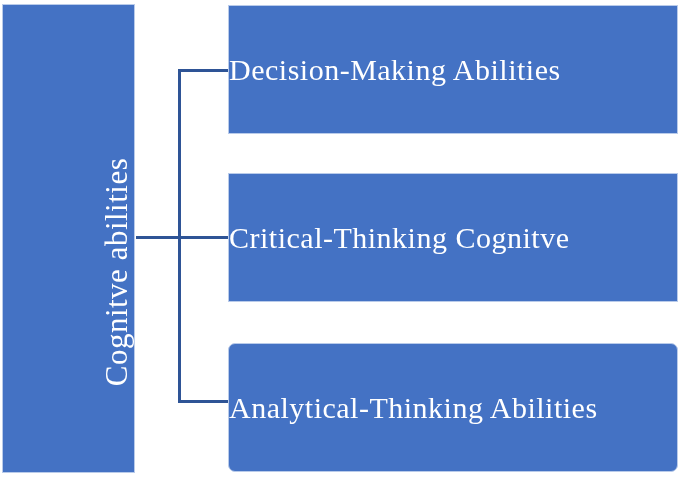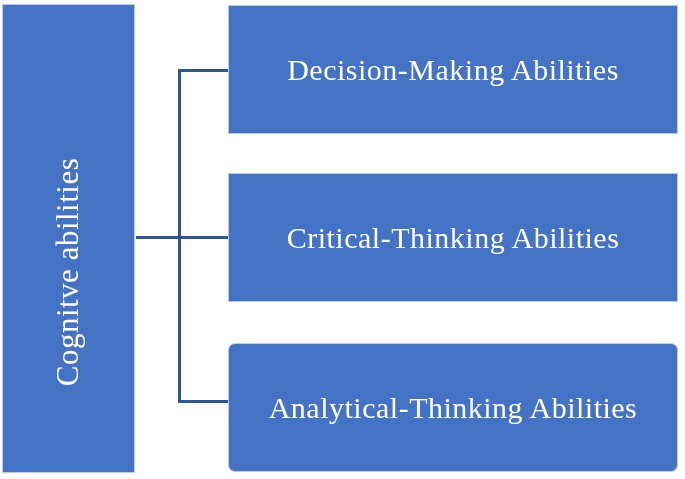--- a/index.html
+++ b/index.html
@@ -15,21 +15,21 @@
     overflow: hidden;
     font-family: "Liberation Serif", "DejaVu Serif", serif;
   }
   .node {
     position: absolute;
     background: #4472C4;
     border: 1px solid #b9cbea;
     box-sizing: border-box;
     display: flex;
     align-items: center;
-    justify-content: center;
+    justify-content: flex-start;
     color: #ffffff;
   }
   .root-node {
     left: 2px;
     top: 4px;
     width: 133px;
     height: 469px;
   }
   .root-label {
     white-space: nowrap;
@@ -71,20 +71,20 @@
   <div class="connector" id="conn-vertical"></div>
   <div class="connector" id="conn-top"></div>
   <div class="connector" id="conn-middle"></div>
   <div class="connector" id="conn-bottom"></div>
 
   <div class="node child-node" id="child-0">
     <span class="label">Decision-Making Abilities</span>
   </div>
 
   <div class="node child-node" id="child-1">
-    <span class="label">Critical-Thinking Abilities</span>
+    <span class="label">Critical-Thinking Cognitve</span>
   </div>
 
   <div class="node child-node" id="child-2">
     <span class="label">Analytical-Thinking Abilities</span>
   </div>
 
 </div>
 
 </body></html>

